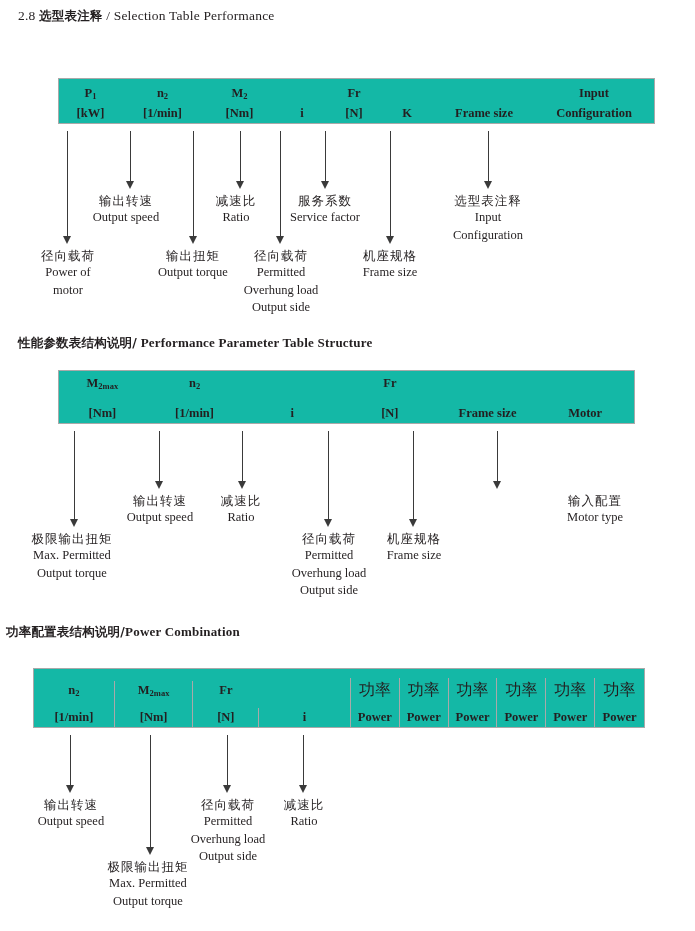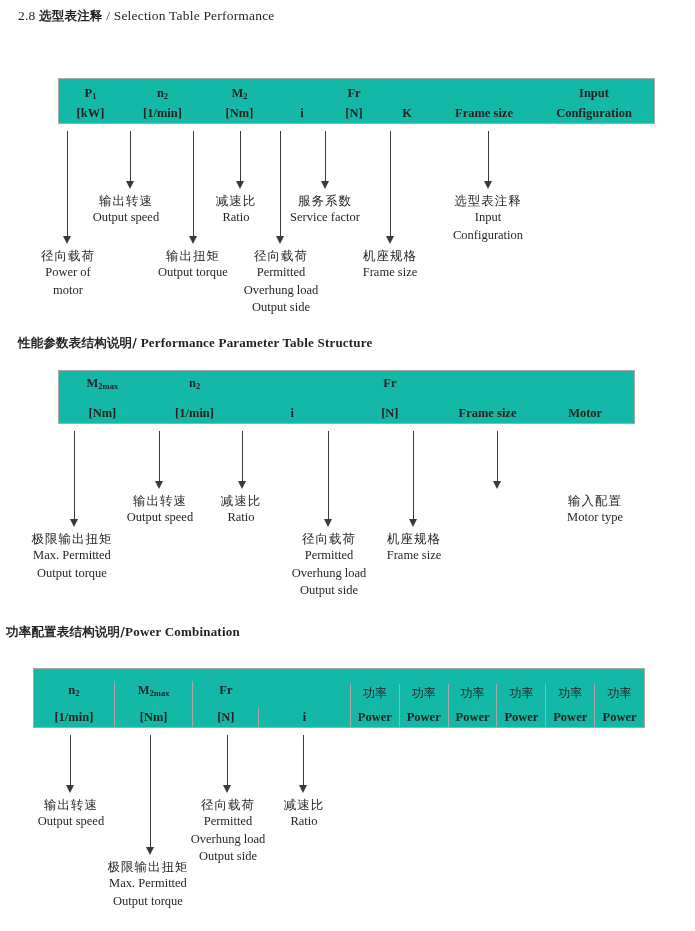--- a/index.html
+++ b/index.html
@@ -42,21 +42,21 @@
     align-items:center;
     justify-content:center;
     box-sizing:border-box;
     font-weight:bold;
     font-size:12.5px;
     line-height:1.55;
     text-align:center;
   }
   .tbox.divided .cell + .cell{border-left:1px solid #a9a9a9;}
   .cell .l1,.cell .l2{display:block;white-space:nowrap;}
-  .cell .cjk{font-family:"DejaVu Sans",sans-serif;font-weight:normal;font-size:12px;}
+  .cell .cjk{font-family:"DejaVu Sans",sans-serif;font-weight:normal;font-size:16px;}
   .cell sub{font-size:8.5px;vertical-align:-2px;font-weight:bold;}
   .cell.single{justify-content:center;}
 
   
   .arrow{position:absolute;width:9px;}
   .arrow .stem{
     position:absolute;left:4px;top:0;width:1.2px;background:#3a3a3a;
   }
   .arrow .head{
     position:absolute;left:0;width:0;height:0;

